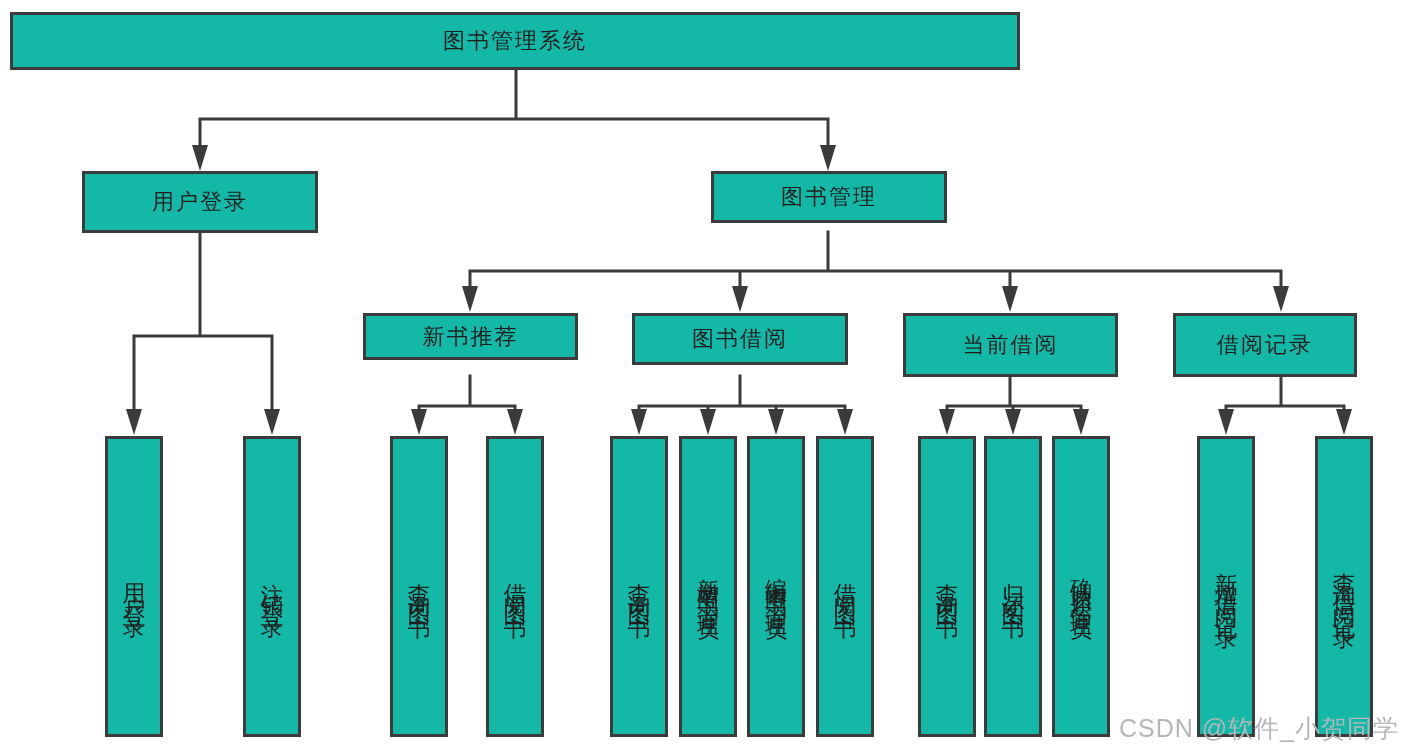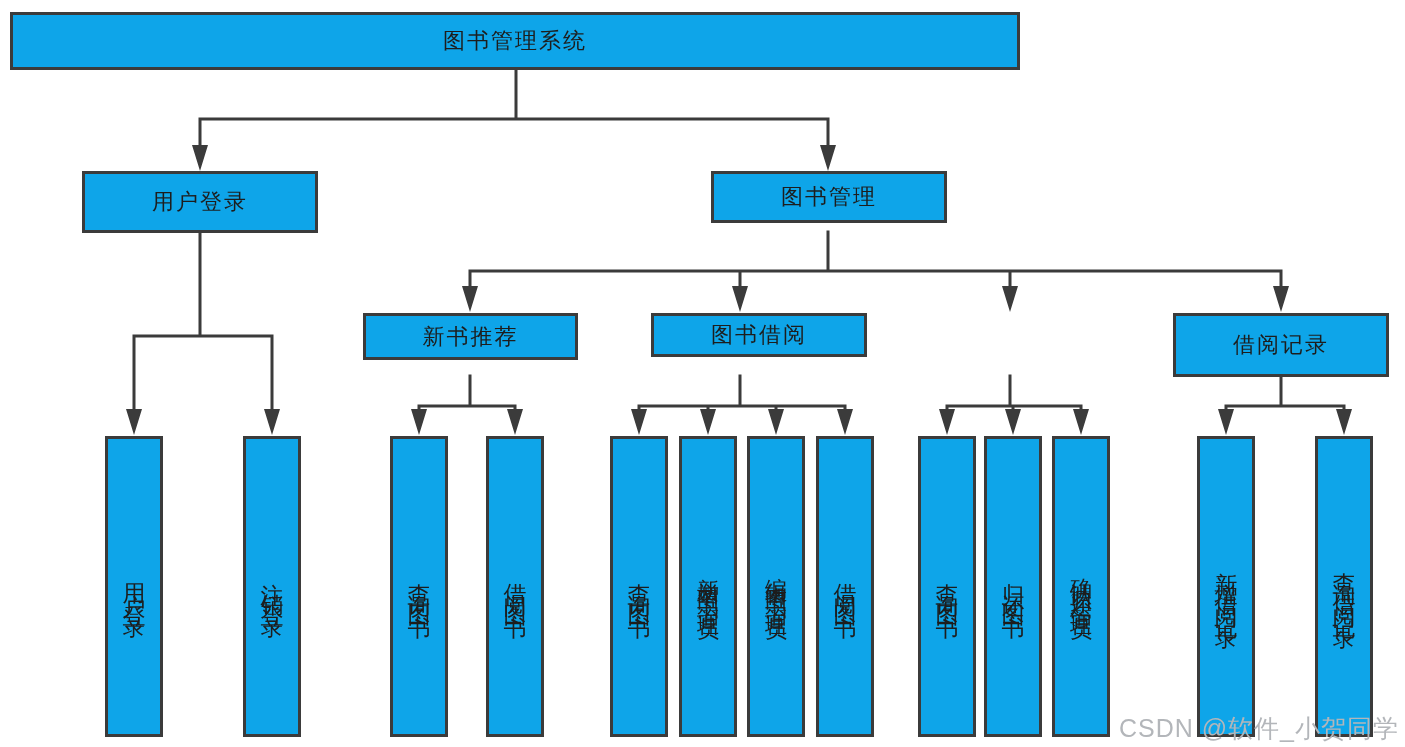--- a/index.html
+++ b/index.html
@@ -11,21 +11,21 @@
     width: 1405px;
     height: 747px;
     background: #ffffff;
     overflow: hidden;
   }
 
   svg.wires { position: absolute; left: 0; top: 0; width: 1405px; height: 747px; }
 
   .node {
     position: absolute;
-    background: #0ea5e9;
+    background: #14b8a6;
     border: 3px solid #3b3b3b;
     display: flex;
     align-items: center;
     justify-content: center;
     color: #1d1d1d;
   }
 
   .h-label {
     font-size: 22px;
     letter-spacing: 2px;
@@ -45,23 +45,23 @@
     font-size: 22px;
     letter-spacing: 6px;
   }
 
   
   .n-root { left: 10px;  top: 12px;  width: 1010px; height: 58px; }
   .n-user { left: 82px;  top: 171px; width: 236px;  height: 62px; }
   .n-book { left: 711px; top: 171px; width: 236px;  height: 52px; }
 
   .n-g0 { left: 363px;  top: 313px; width: 215px; height: 47px; justify-content: center; }
-  .n-g1 { left: 651px;  top: 313px; width: 216px; height: 44px; }
+  .n-g1 { left: 632px;  top: 313px; width: 216px; height: 52px; }
   .n-g2 { left: 903px;  top: 313px; width: 215px; height: 64px; }
-  .n-g3 { left: 1173px; top: 313px; width: 216px; height: 64px; }
+  .n-g3 { left: 1173px; top: 313px; width: 184px; height: 64px; }
 
   .n-u0 { left: 105px; }
   .n-u1 { left: 243px; }
   .n-g0c0 { left: 390px; }
   .n-g0c1 { left: 486px; }
   .n-g1c0 { left: 610px; }
   .n-g1c1 { left: 679px; }
   .n-g1c2 { left: 747px; }
   .n-g1c3 { left: 816px; }
   .n-g2c0 { left: 918px; }
@@ -161,20 +161,23 @@
   <div class="node tall n-u1">
     <span class="v-label">注销登录</span>
   </div>
 
   <div class="node n-g0">
     <span class="h-label">新书推荐</span>
   </div>
   <div class="node n-g1">
     <span class="h-label">图书借阅</span>
   </div>
+  <div class="node n-g2">
+    <span class="h-label">当前借阅</span>
+  </div>
   <div class="node n-g3">
     <span class="h-label">借阅记录</span>
   </div>
 
   <div class="node tall n-g0c0">
     <span class="v-label">查询图书</span>
   </div>
   <div class="node tall n-g0c1">
     <span class="v-label">借阅图书</span>
   </div>

